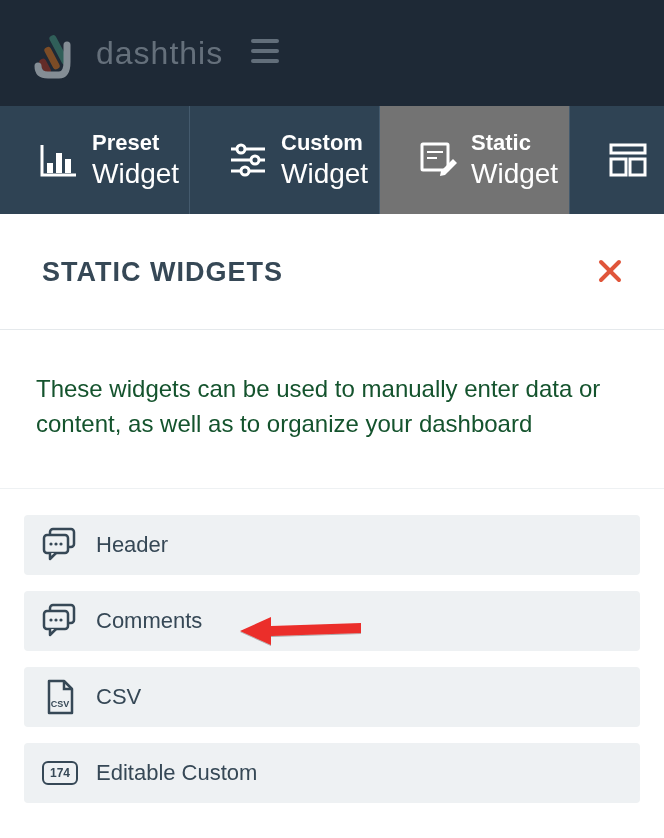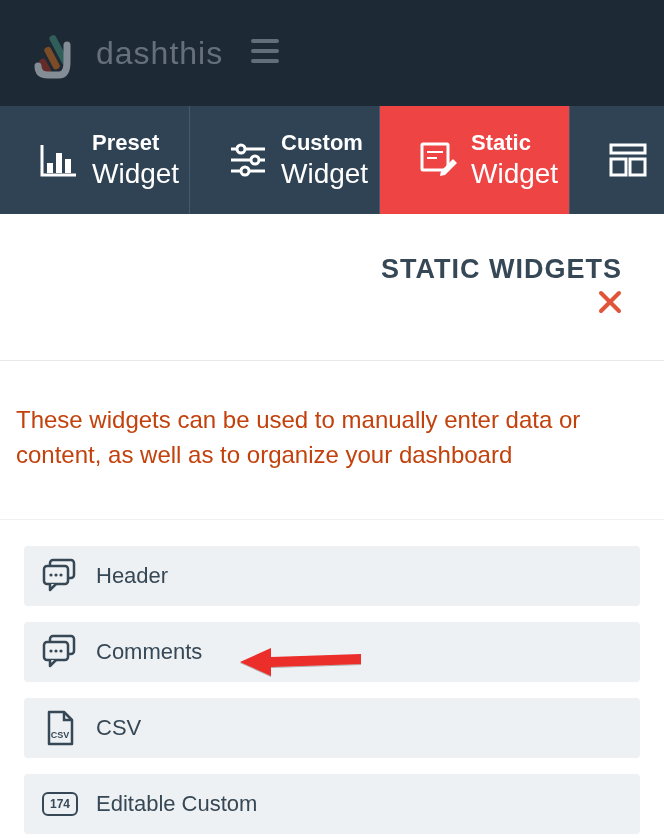--- a/index.html
+++ b/index.html
@@ -51,59 +51,58 @@
     align-items: center;
     gap: 14px;
     padding: 0 39px;
     border-right: 1px solid #445a6d;
     cursor: pointer;
     color: #fff;
     min-width: 190px;
   }
   .tab:first-child { border-left: 1px solid transparent; }
   .tab.active {
-    background: #ef4444;
+    background: #737373;
   }
   .tab .tab-icon {
     width: 38px;
     height: 38px;
     flex-shrink: 0;
   }
   .tab .tab-label { line-height: 1.25; }
   .tab .tab-title { font-size: 22px; font-weight: 700; }
   .tab .tab-sub { font-size: 28px; font-weight: 400; }
 
   
   .panel-header {
     display: flex;
-    align-items: flex-end;
+    align-items: center;
     justify-content: space-between;
     padding: 40px 42px 38px 42px;
     border-bottom: 1px solid #e5e9ec;
-    flex-direction: column;
   }
   .panel-title {
     font-size: 27px;
     font-weight: 700;
     letter-spacing: 1px;
     color: #364856;
   }
   .close-btn {
     color: #e0553a;
     font-size: 32px;
     font-weight: 700;
     cursor: pointer;
   }
 
   
   .panel-desc {
-    padding: 42px 32px 46px 16px;
+    padding: 42px 32px 46px 36px;
     font-size: 24px;
     line-height: 1.45;
-    color: #c2410c;
+    color: #14532d;
     border-bottom: 1px solid #eef1f3;
   }
 
   
   .widget-list {
     padding: 26px 24px 0 24px;
     position: relative;
   }
   .widget-item {
     display: flex;

